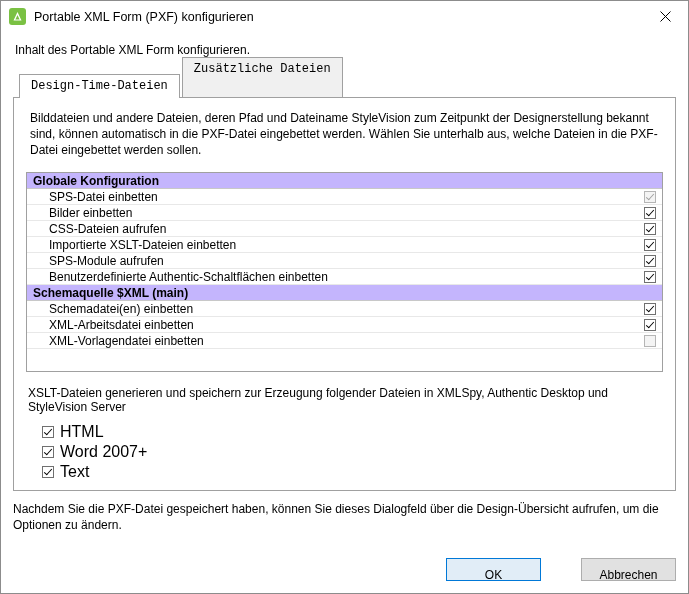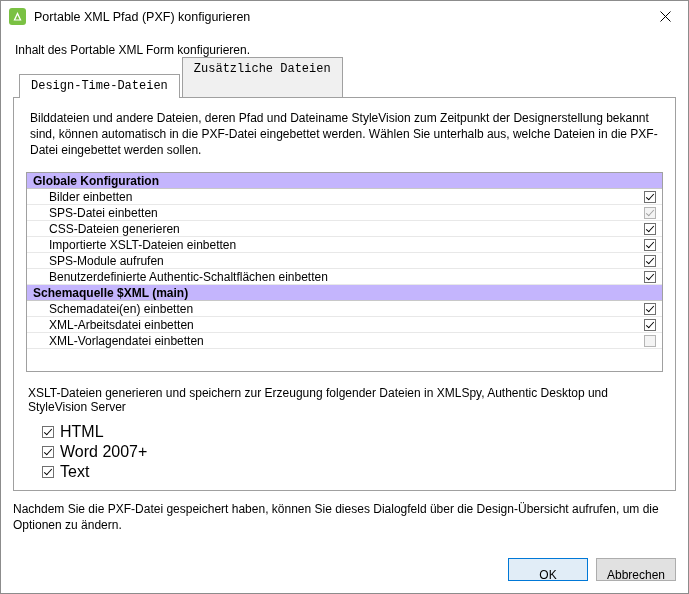--- a/index.html
+++ b/index.html
@@ -222,49 +222,50 @@
   }
   
   .buttonbar {
     position: absolute;
     right: 12px;
     bottom: 12px;
     display: flex;
     gap: 8px;
   }
   .btn {
-    width: 80px;
+    width: 95px;
     height: 23px;
     font-size: 12px;
     font-family: "Liberation Sans", sans-serif;
     background: #e1e1e1;
     border: 1px solid #adadad;
     color: #000;
     cursor: default;
     box-sizing: border-box;
     padding: 9px;
+    margin-left: 32px;
   }
   .btn.default {
     border: 1px solid #0078d7;
     background: #e1edf7;
   }
 </style>
 </head>
 <body>
 
 <div class="dialog">
 
   <div class="titlebar">
     <span class="app-icon">
       <svg width="13" height="13" viewBox="0 0 13 13">
         <path d="M6.5 2 L10.5 10.5 L2.5 10.5 Z" fill="#ffffff"></path>
         <path d="M6.5 5 L8.6 9.4 L4.4 9.4 Z" fill="#7ac143"></path>
       </svg>
     </span>
-    <span class="title-text">Portable XML Pfad (PXF) konfigurieren</span>
+    <span class="title-text">Portable XML Form (PXF) konfigurieren</span>
     <div class="close-btn">
       <svg width="11" height="11" viewBox="0 0 11 11">
         <line x1="0.5" y1="0.5" x2="10.5" y2="10.5" stroke="#000" stroke-width="1"></line>
         <line x1="10.5" y1="0.5" x2="0.5" y2="10.5" stroke="#000" stroke-width="1"></line>
       </svg>
     </div>
   </div>
 
   <div class="body">
 
@@ -277,29 +278,29 @@
 
     <div class="tabpanel">
 
       <div class="desc">Bilddateien und andere Dateien, deren Pfad und Dateiname StyleVision zum Zeitpunkt der Designerstellung bekannt sind, können automatisch in die PXF-Datei eingebettet werden. Wählen Sie unterhalb aus, welche Dateien in die PXF-Datei eingebettet werden sollen.</div>
 
       <div class="grid">
 
         <div class="grid-group">Globale Konfiguration</div>
 
         <div class="grid-row">
-          <span class="row-label">Bilder einbetten</span>
-          <span class="row-check"><span class="cb checked"></span></span>
-        </div>
-        <div class="grid-row">
           <span class="row-label">SPS-Datei einbetten</span>
           <span class="row-check"><span class="cb checked disabled"></span></span>
         </div>
         <div class="grid-row">
-          <span class="row-label">CSS-Dateien generieren</span>
+          <span class="row-label">Bilder einbetten</span>
+          <span class="row-check"><span class="cb checked"></span></span>
+        </div>
+        <div class="grid-row">
+          <span class="row-label">CSS-Dateien aufrufen</span>
           <span class="row-check"><span class="cb checked"></span></span>
         </div>
         <div class="grid-row">
           <span class="row-label">Importierte XSLT-Dateien einbetten</span>
           <span class="row-check"><span class="cb checked"></span></span>
         </div>
         <div class="grid-row">
           <span class="row-label">SPS-Module aufrufen</span>
           <span class="row-check"><span class="cb checked"></span></span>
         </div>

